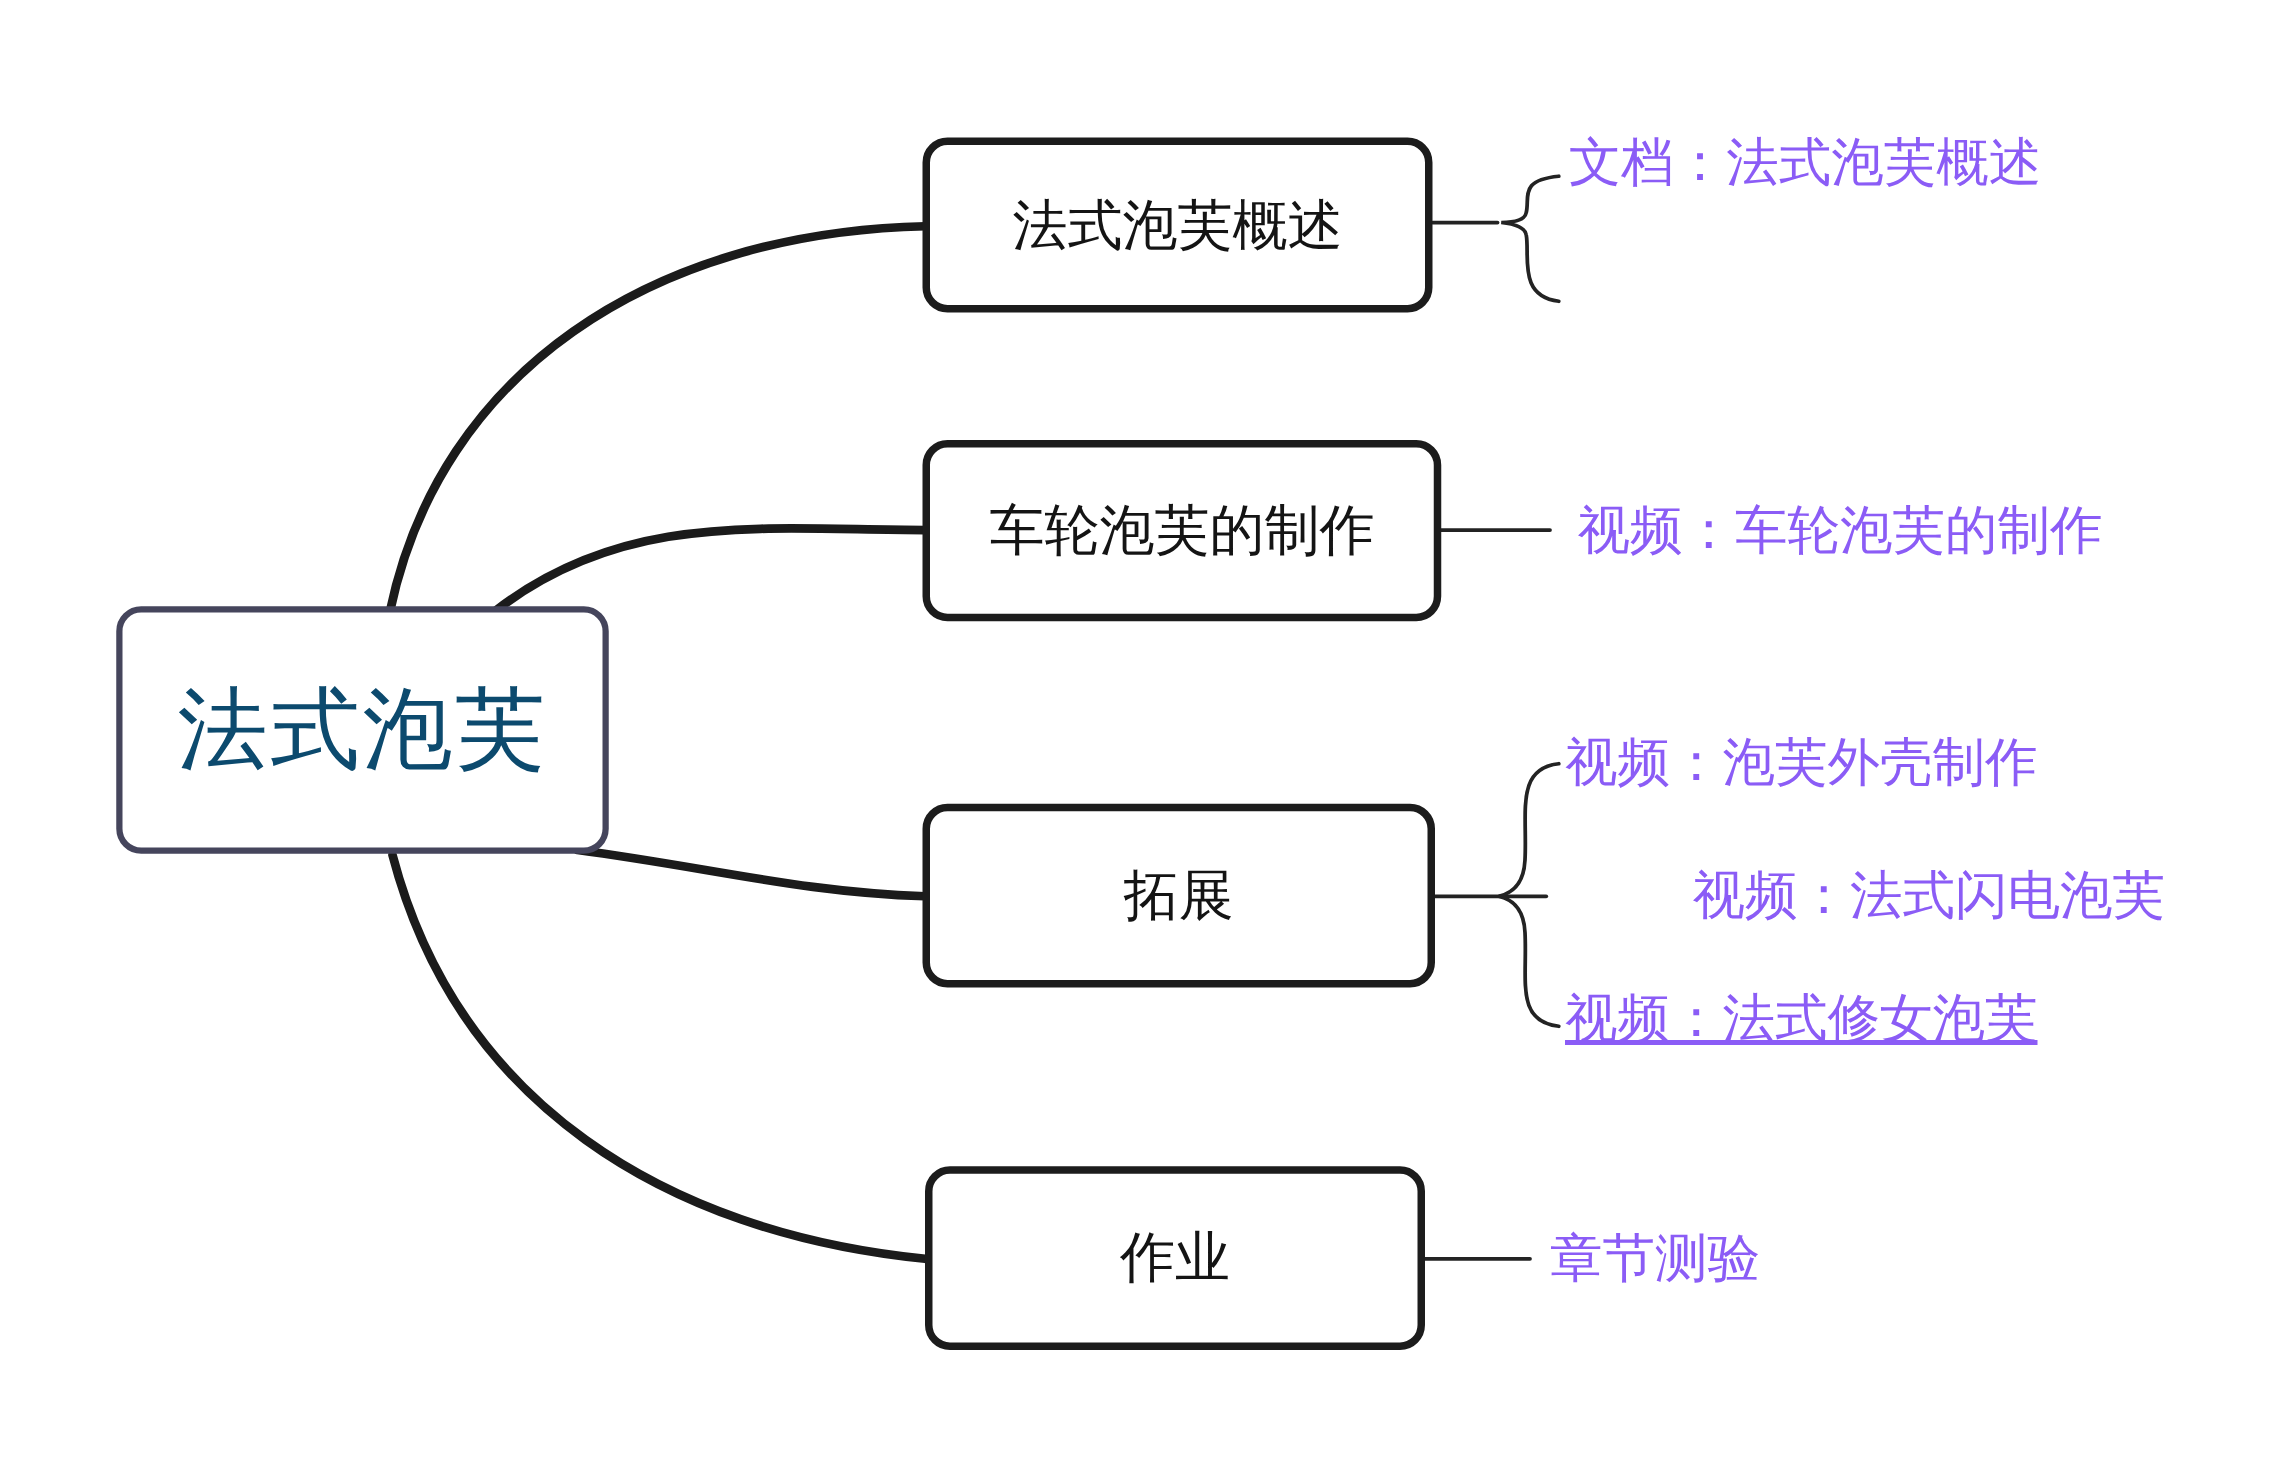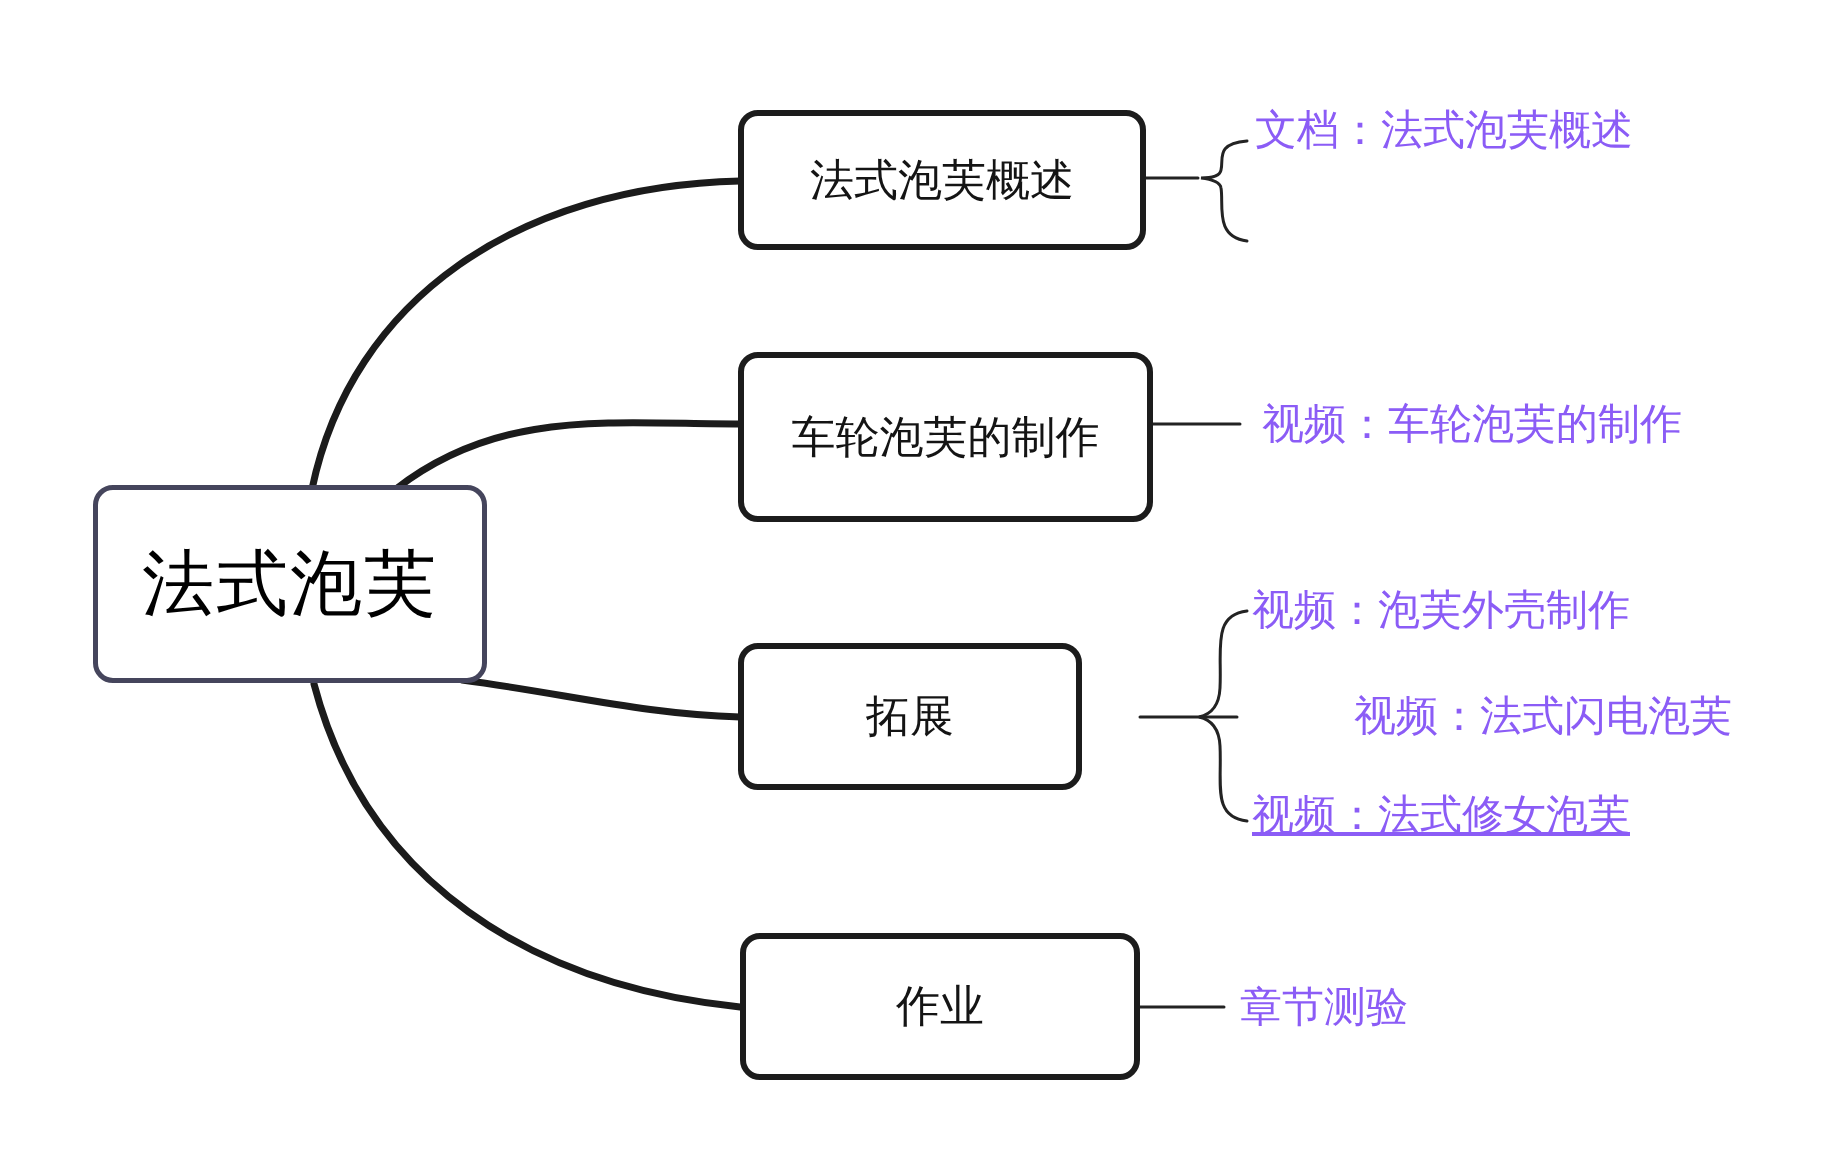--- a/index.html
+++ b/index.html
@@ -31,33 +31,33 @@
     justify-content: center;
     text-align: center;
   }
   .root-node {
     left: 93px;
     top: 485px;
     width: 394px;
     height: 198px;
     border: 5px solid #45455C;
     border-radius: 20px;
-    color: #000000;
+    color: #0c4a6e;
     font-size: 72px;
     letter-spacing: 2px;
   }
   .branch-node {
     border: 6px solid #1C1C1C;
     border-radius: 20px;
     color: #141414;
     font-size: 44px;
   }
   #branch-0 { left: 738px; top: 110px; width: 408px; height: 140px; }
-  #branch-1 { left: 738px; top: 352px; width: 415px; height: 170px; }
-  #branch-2 { left: 738px; top: 643px; width: 344px; height: 147px; }
+  #branch-1 { left: 738px; top: 352px; width: 415px; height: 145px; }
+  #branch-2 { left: 738px; top: 643px; width: 410px; height: 147px; }
   #branch-3 { left: 740px; top: 933px; width: 400px; height: 147px; }
   .leaf-label {
     position: absolute;
     transform: translateY(-50%);
     color: #8b5cf6;
     font-size: 42px;
     white-space: nowrap;
   }
   #leaf-0-0 { left: 1255px; top: 130px; }
   #leaf-0-1 { left: 1255px; top: 232px; }

